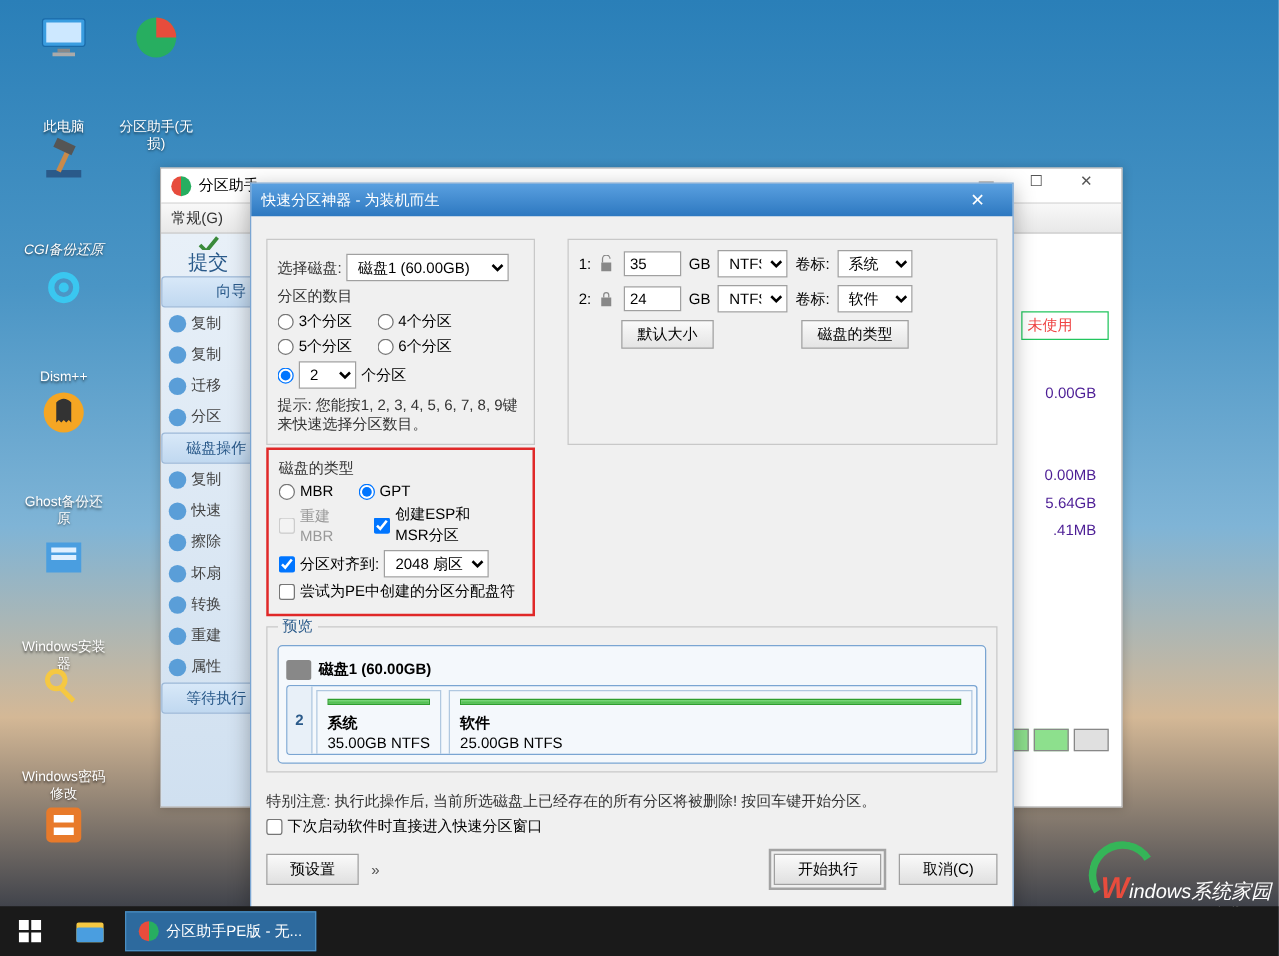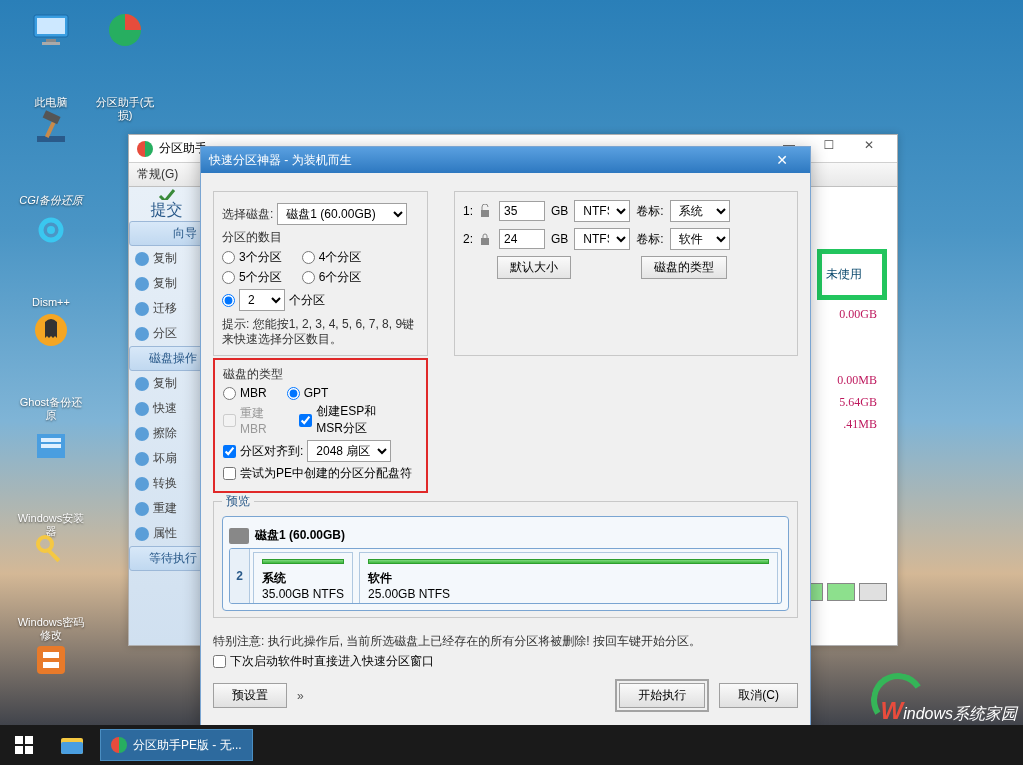--- a/index.html
+++ b/index.html
@@ -25,22 +25,22 @@
 .back-window .titlebar .wx div { width: 40px; height: 22px; text-align: center; color: #555; }
 .back-window .toolbar { height: 24px; background: linear-gradient(#f8f8f8,#e8e8e8); display: flex; align-items: center; padding: 0 8px; border-bottom: 1px solid #c0c0c0; color: #333; }
 .back-window .content { display: flex; height: calc(100% - 52px); }
 .back-window .left-col { width: 76px; background: linear-gradient(#e8f0f8,#d0e0f0); border-right: 1px solid #a8c0d8; display: flex; flex-direction: column; }
 .back-window .left-col .sec-title { background: linear-gradient(#d8e8f8,#c0d8f0); border: 1px solid #9cb8d8; border-radius: 3px; margin: 0; padding: 3px 6px; font-weight: normal; color: #2a5a8a; text-align: right; }
 .back-window .left-col .item { padding: 4px 6px; color: #444; display: flex; align-items: center; }
 .back-window .left-col .item .sm-ico { width: 14px; height: 14px; margin-right: 4px; background: #5a9ed8; border-radius: 50%; }
 .back-window .right-col { flex: 1; background: #fff; padding: 4px; position: relative; }
 .back-window .disk-bars { display:flex; gap:4px; position:absolute; right:10px; bottom:44px; }
 .back-window .disk-bars div { width: 28px; height: 18px; border: 1px solid #888; }
-.unused-box { position: absolute; right: 10px; top: 62px; width: 70px; padding: 12px 4px; border: 5px solid #22c55e; background: #fff; color: #0c4a6e; }
-.gb-text { position: absolute; right: 20px; color: #be185d; font-family: Liberation Serif, serif; }
+.unused-box { position: absolute; right: 10px; top: 62px; width: 70px; padding: 2px 4px; border: 1px solid #22c55e; background: #fff; color: #ef4444; }
+.gb-text { position: absolute; right: 20px; color: #4c1d95; }
 
 
 .modal { position: absolute; left: 200px; top: 146px; width: 611px; background: #f0f0f0; border: 1px solid #7aa5d2; box-shadow: 0 4px 16px rgba(0,0,0,.3); }
 .modal .dlg-title { height: 26px; background: linear-gradient(#5aa0e0,#2d78c0); color: #fff; display: flex; align-items: center; padding: 0 8px; }
 .modal .dlg-title .close { margin-left: auto; width: 40px; text-align: center; font-size: 14px; }
 .modal .dlg-body { padding: 18px 12px; display: flex; flex-direction: column; gap: 0; }
 
 .row1 { display: flex; gap: 26px; }
 .group { border: 1px solid #c8c8c8; padding: 8px; background: #f0f0f0; width: 215px; }
 .group.right { flex: 1; width: auto; }

